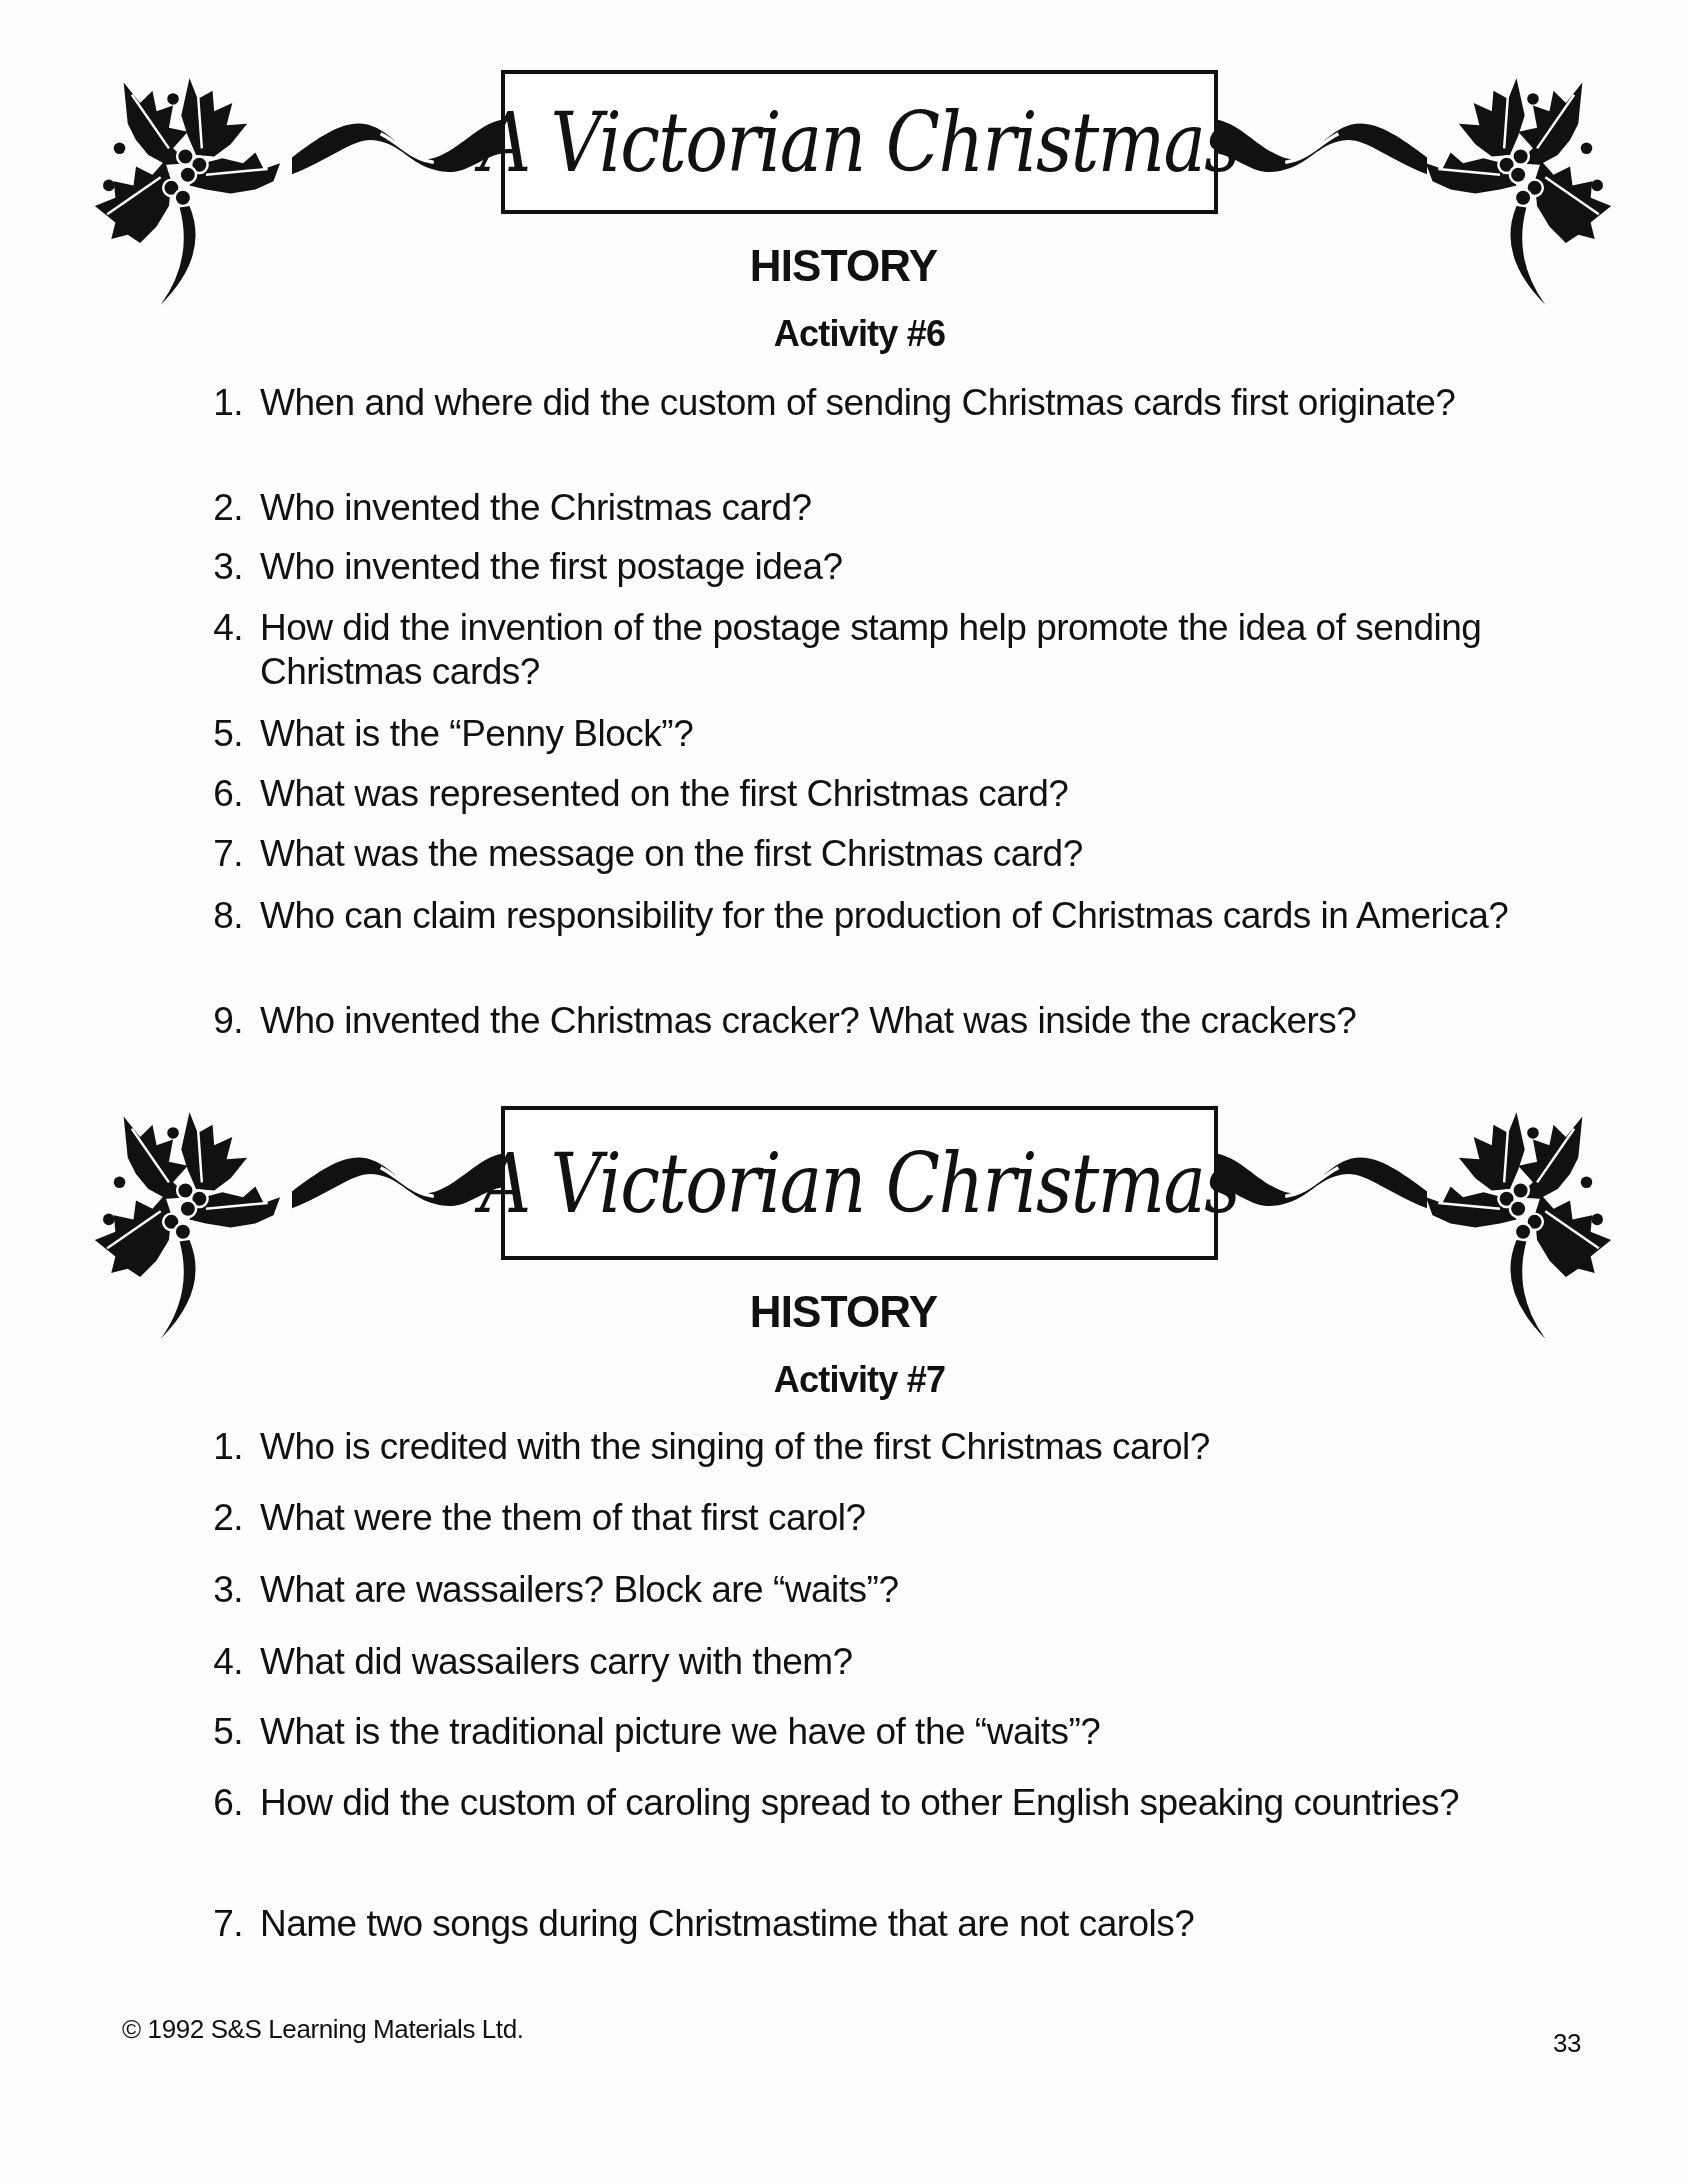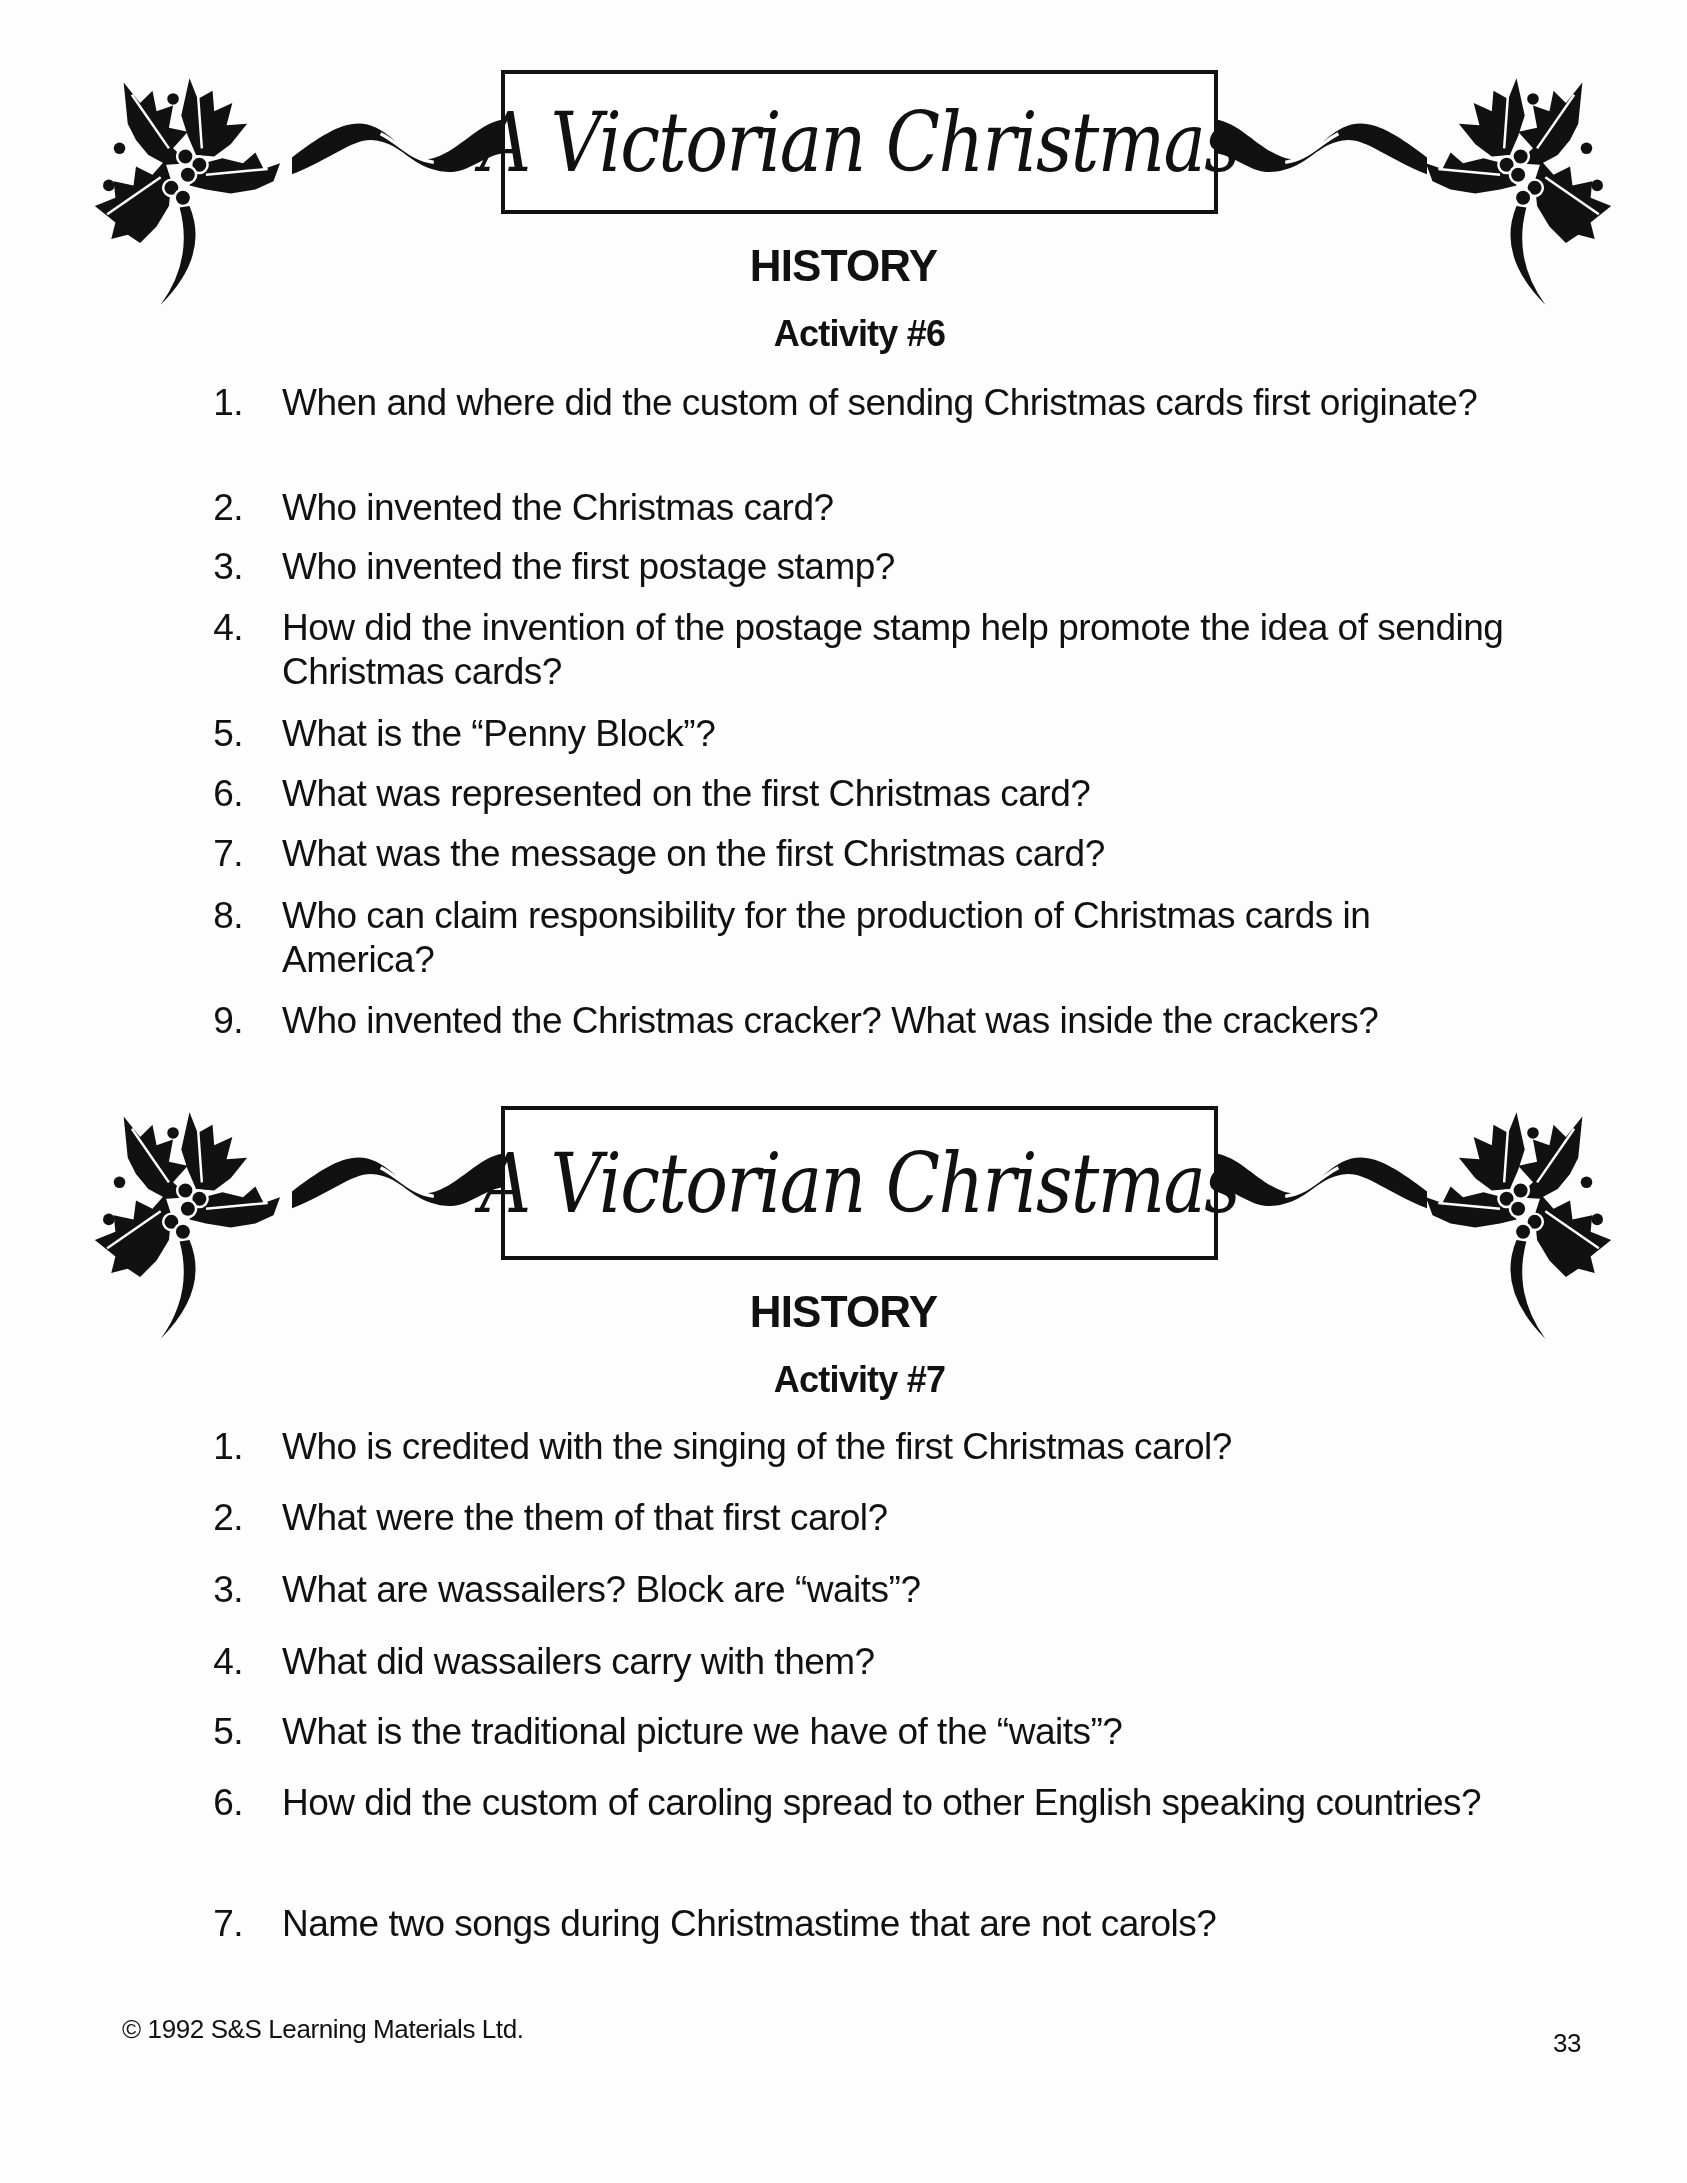--- a/index.html
+++ b/index.html
@@ -15,21 +15,21 @@
   .holly { position:absolute; }
   .heading { position:absolute; left:0; width:1687px; text-align:center;
              font-family:"Liberation Sans", sans-serif; font-weight:bold;
              font-size:44px; letter-spacing:-0.8px; }
   .subheading { position:absolute; left:16px; width:1687px; text-align:center;
                 font-family:"Liberation Sans", sans-serif; font-weight:bold;
                 font-size:36px; letter-spacing:-0.8px; }
   .q { position:absolute; left:194px; width:1351px; font-family:"Liberation Sans", sans-serif;
        font-size:37px; line-height:44px; letter-spacing:-0.5px; }
   .q .num { position:absolute; left:0; top:0; width:49px; text-align:right; }
-  .q .txt { display:block; margin-left:88px; }
+  .q .txt { display:block; margin-left:66px; }
   .footer { position:absolute; font-family:"Liberation Sans", sans-serif; font-size:26px; letter-spacing:-0.4px; }
 </style>
 </head>
 <body>
 
 <svg width="0" height="0" style="position:absolute">
   <defs>
     <g id="holly">
 
       <path d="M40,20 L60,45 L75,30 L80,55 L100,48 L95,75 L118,80 L100,100 L120,118 L92,120 L70,108 L55,90 L45,70 Z" fill="#111"></path>
@@ -80,21 +80,21 @@
   <div class="q" style="top:381px;width:1285px;">
     <span class="num">1.</span>
     <span class="txt">When and where did the custom of sending Christmas cards first originate?</span>
   </div>
   <div class="q" style="top:486px;">
     <span class="num">2.</span>
     <span class="txt">Who invented the Christmas card?</span>
   </div>
   <div class="q" style="top:545px;">
     <span class="num">3.</span>
-    <span class="txt">Who invented the first postage stamp?</span>
+    <span class="txt">Who invented the first postage idea?</span>
   </div>
   <div class="q" style="top:606px;">
     <span class="num">4.</span>
     <span class="txt">How did the invention of the postage stamp help promote the idea of sending Christmas cards?</span>
   </div>
   <div class="q" style="top:712px;">
     <span class="num">5.</span>
     <span class="txt">What is the “Penny Block”?</span>
   </div>
   <div class="q" style="top:772px;">

